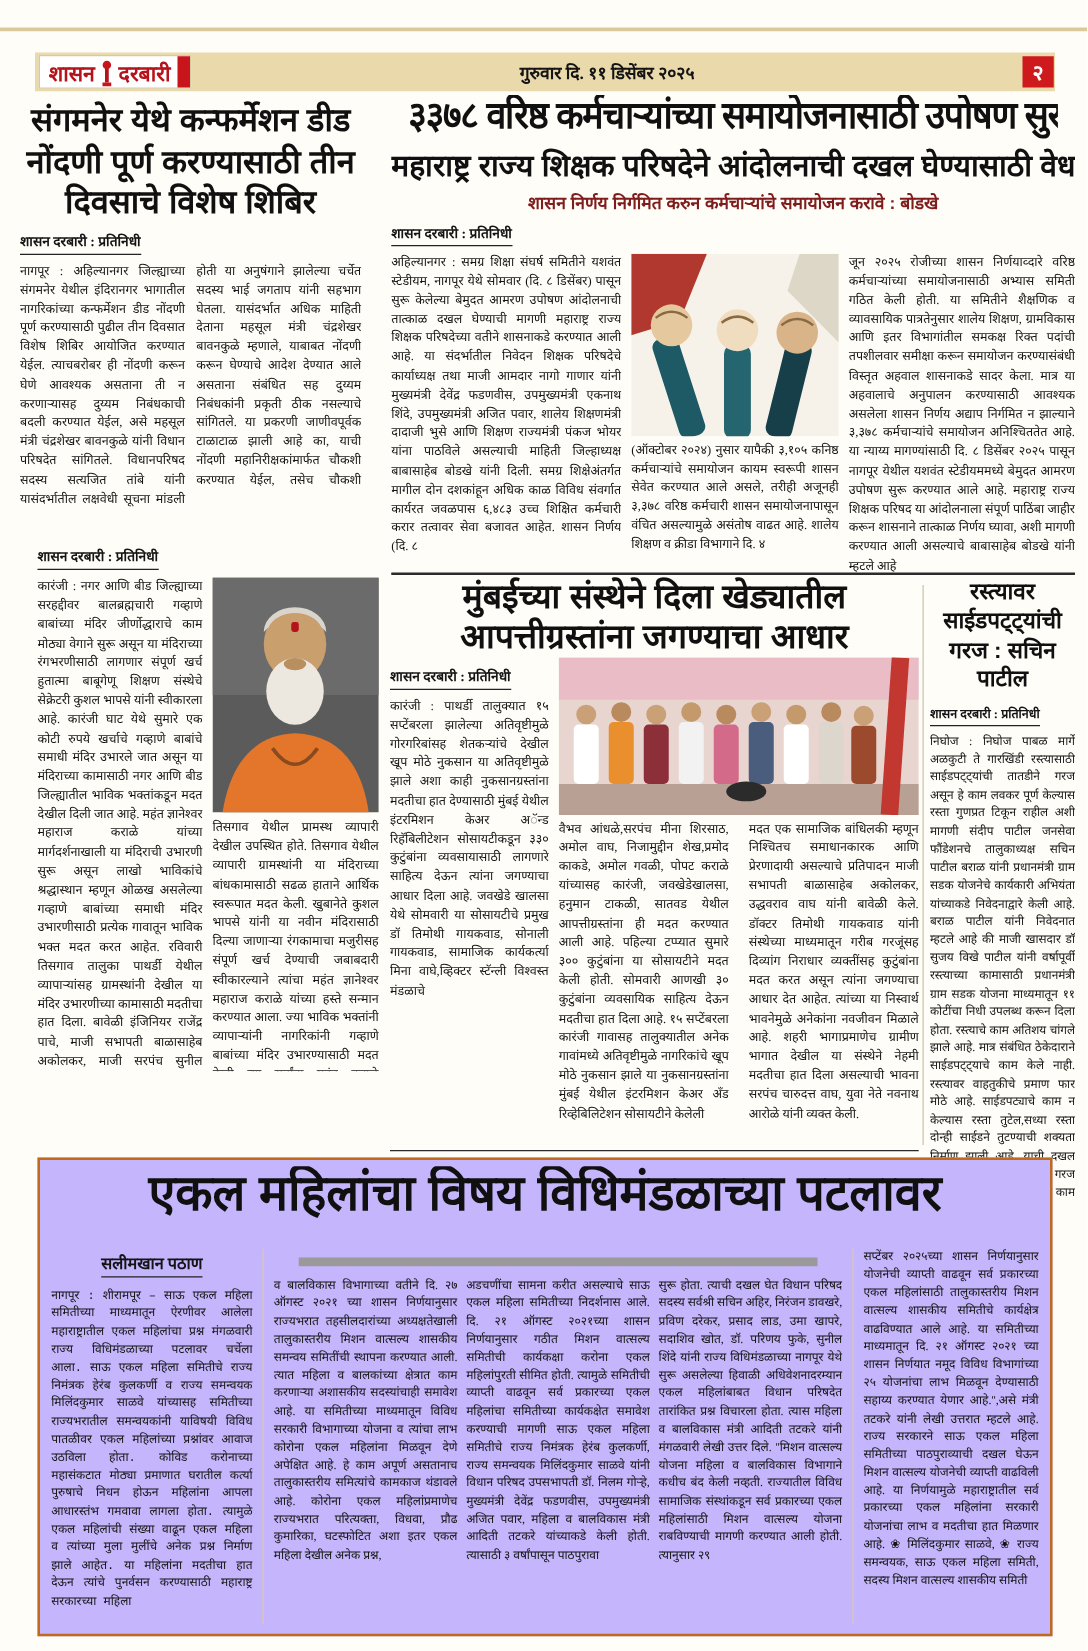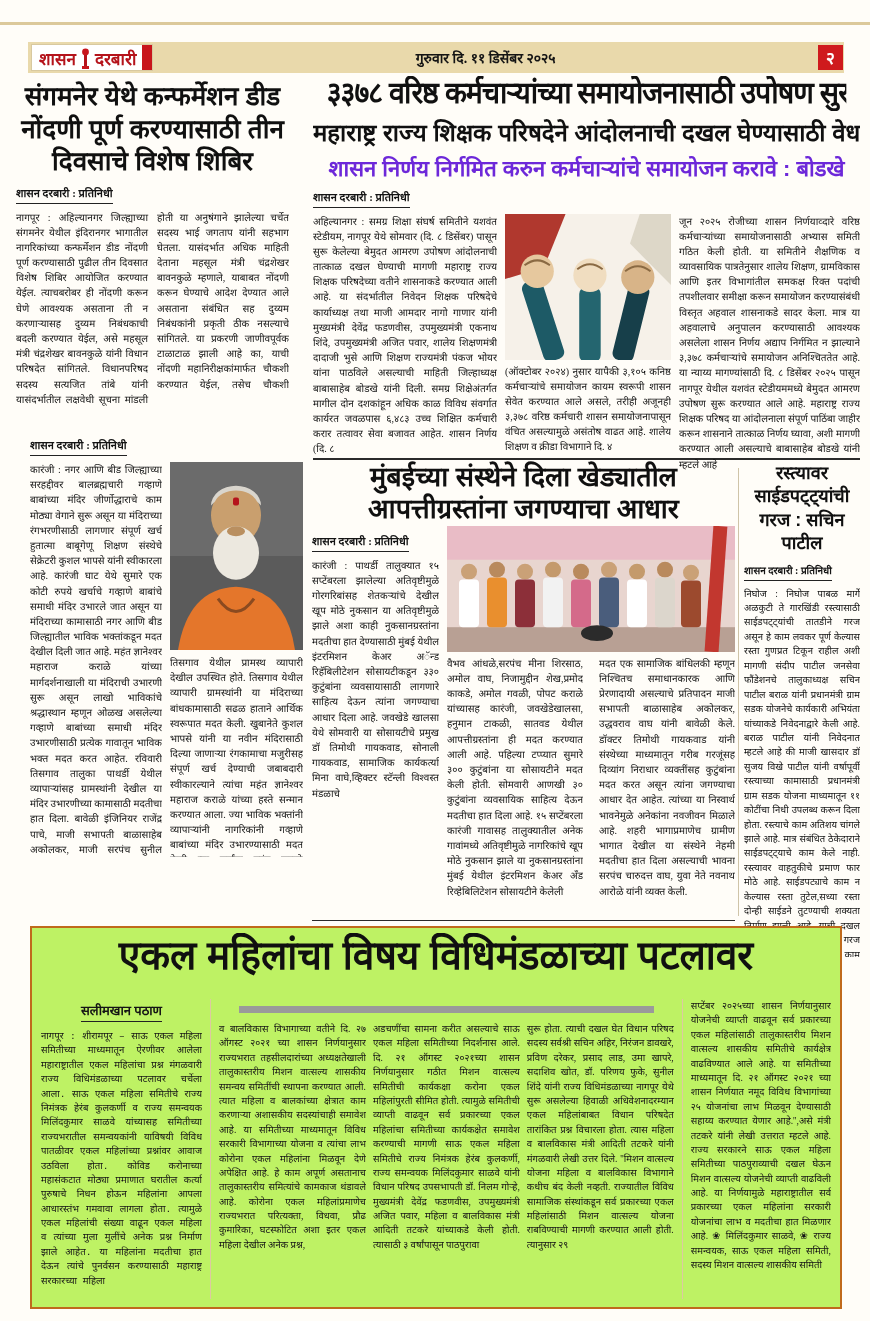--- a/index.html
+++ b/index.html
@@ -25,21 +25,21 @@
   .bodytxt{font-size:10px;line-height:1.52;text-align:justify;overflow:hidden;}
   
   .artA{position:absolute;left:16px;top:80px;width:273px;height:346px;}
   .artA .headline{font-size:26px;line-height:1.25;text-align:center;}
   .artA .bodytxt{column-count:2;column-gap:9px;height:198px;}
   
   .artB{position:absolute;left:313px;top:76px;width:547px;height:382px;border-bottom:2px solid #2b2b2b;}
   .artB .h1{font-size:30px;line-height:1.15;text-align:center;white-space:nowrap;
             transform:scaleX(0.95);transform-origin:center;letter-spacing:-1px;overflow:hidden;}
   .artB .h2{font-size:24px;text-align:center;white-space:nowrap;overflow:hidden;margin-top:4px;}
-  .artB .h3{font-size:22px;text-align:center;white-space:nowrap;overflow:hidden;color:#6d28d9;margin-top:4px;}
+  .artB .h3{font-size:14px;text-align:center;white-space:nowrap;overflow:hidden;color:#7f1d1d;margin-top:4px;}
   .artB .cols{display:flex;gap:8px;height:258px;}
   .artB .cB1{width:184px;}
   .artB .cB2{width:166px;display:flex;flex-direction:column;}
   .artB .cB3{width:181px;}
   .fists-img{width:100%;height:146px;margin-bottom:4px;}
   
   .artC{position:absolute;left:30px;top:430px;width:273px;height:490px;}
   .artC .headline{font-size:23px;line-height:1.3;text-align:center;}
   .artC .cols{display:flex;gap:8px;height:395px;}
   .artC .cC1{width:132px;}
@@ -55,21 +55,21 @@
   .artD .subcols{display:flex;gap:16px;flex:1;overflow:hidden;}
   .artD .subcols .bodytxt{width:140px;}
   
   .artE{position:absolute;left:744px;top:462px;width:116px;height:458px;}
   .artE .headline{font-size:18px;line-height:1.3;text-align:center;}
   .artE .byline{font-size:10px;}
   .artE .bodytxt{font-size:9.5px;height:370px;}
   .vsepDE{position:absolute;left:738px;top:468px;width:1px;height:448px;background:#cfc4a8;}
   
   .bbox{position:absolute;left:30px;top:926px;width:812px;height:383px;border:2px solid #c06a1c;
-        background:#bef264;box-sizing:border-box;padding:5px 9px;}
+        background:#c4b5fd;box-sizing:border-box;padding:5px 9px;}
   .bbox .bighead{font-size:40px;white-space:nowrap;text-align:center;transform:scaleX(0.97);
                  transform-origin:center;line-height:1.1;overflow:hidden;}
   .bbox .row{display:flex;margin-top:22px;height:300px;}
   .bbox .c1{width:170px;padding-right:8px;}
   .bbox .author{font-size:13px;font-weight:bold;text-align:center;border-bottom:1.5px solid #222;
                 width:fit-content;margin:2px auto 8px auto;padding-bottom:2px;}
   .bbox .mid{width:480px;padding:0 8px;border-left:1px solid #ddc9a0;border-right:1px solid #ddc9a0;}
   .bbox .subhead{color:#c3150f;font-size:27px;font-weight:bold;text-align:center;white-space:nowrap;
                  overflow:hidden;font-family:"Liberation Sans",sans-serif;margin-top:2px;}
   .gray-bar{height:7px;background:#9a9a9a;margin:7px 20px 9px 20px;}

